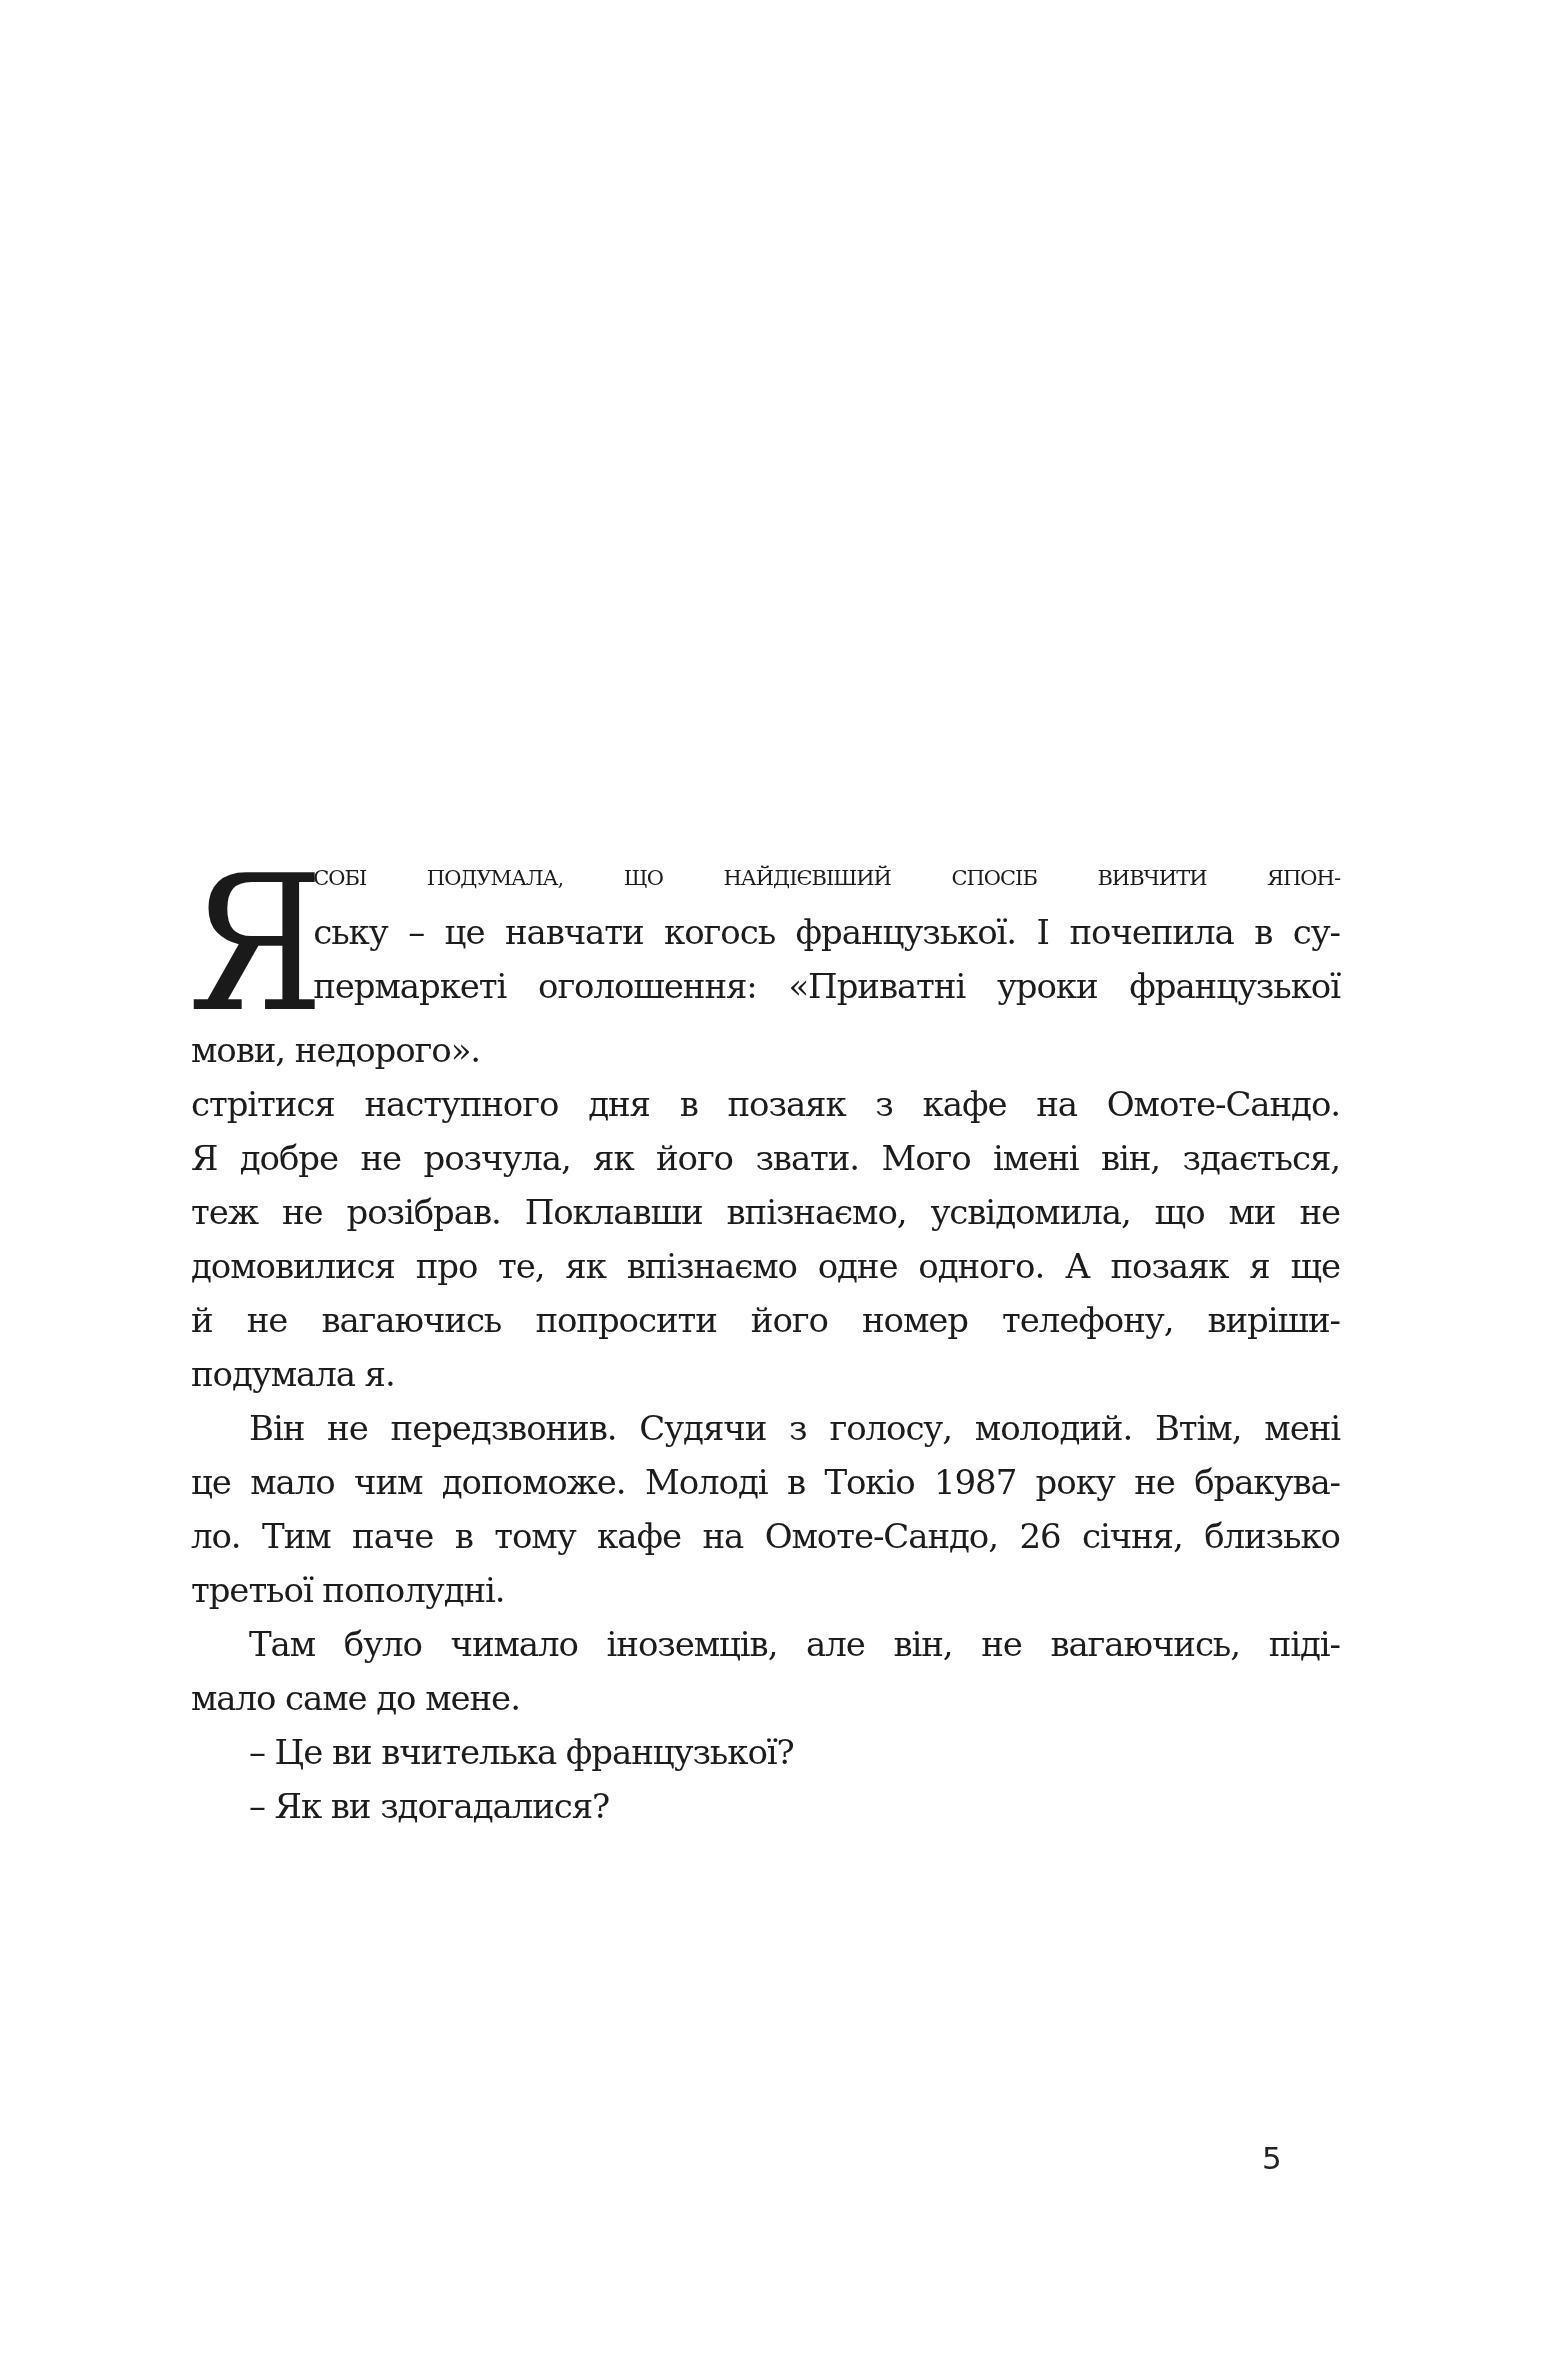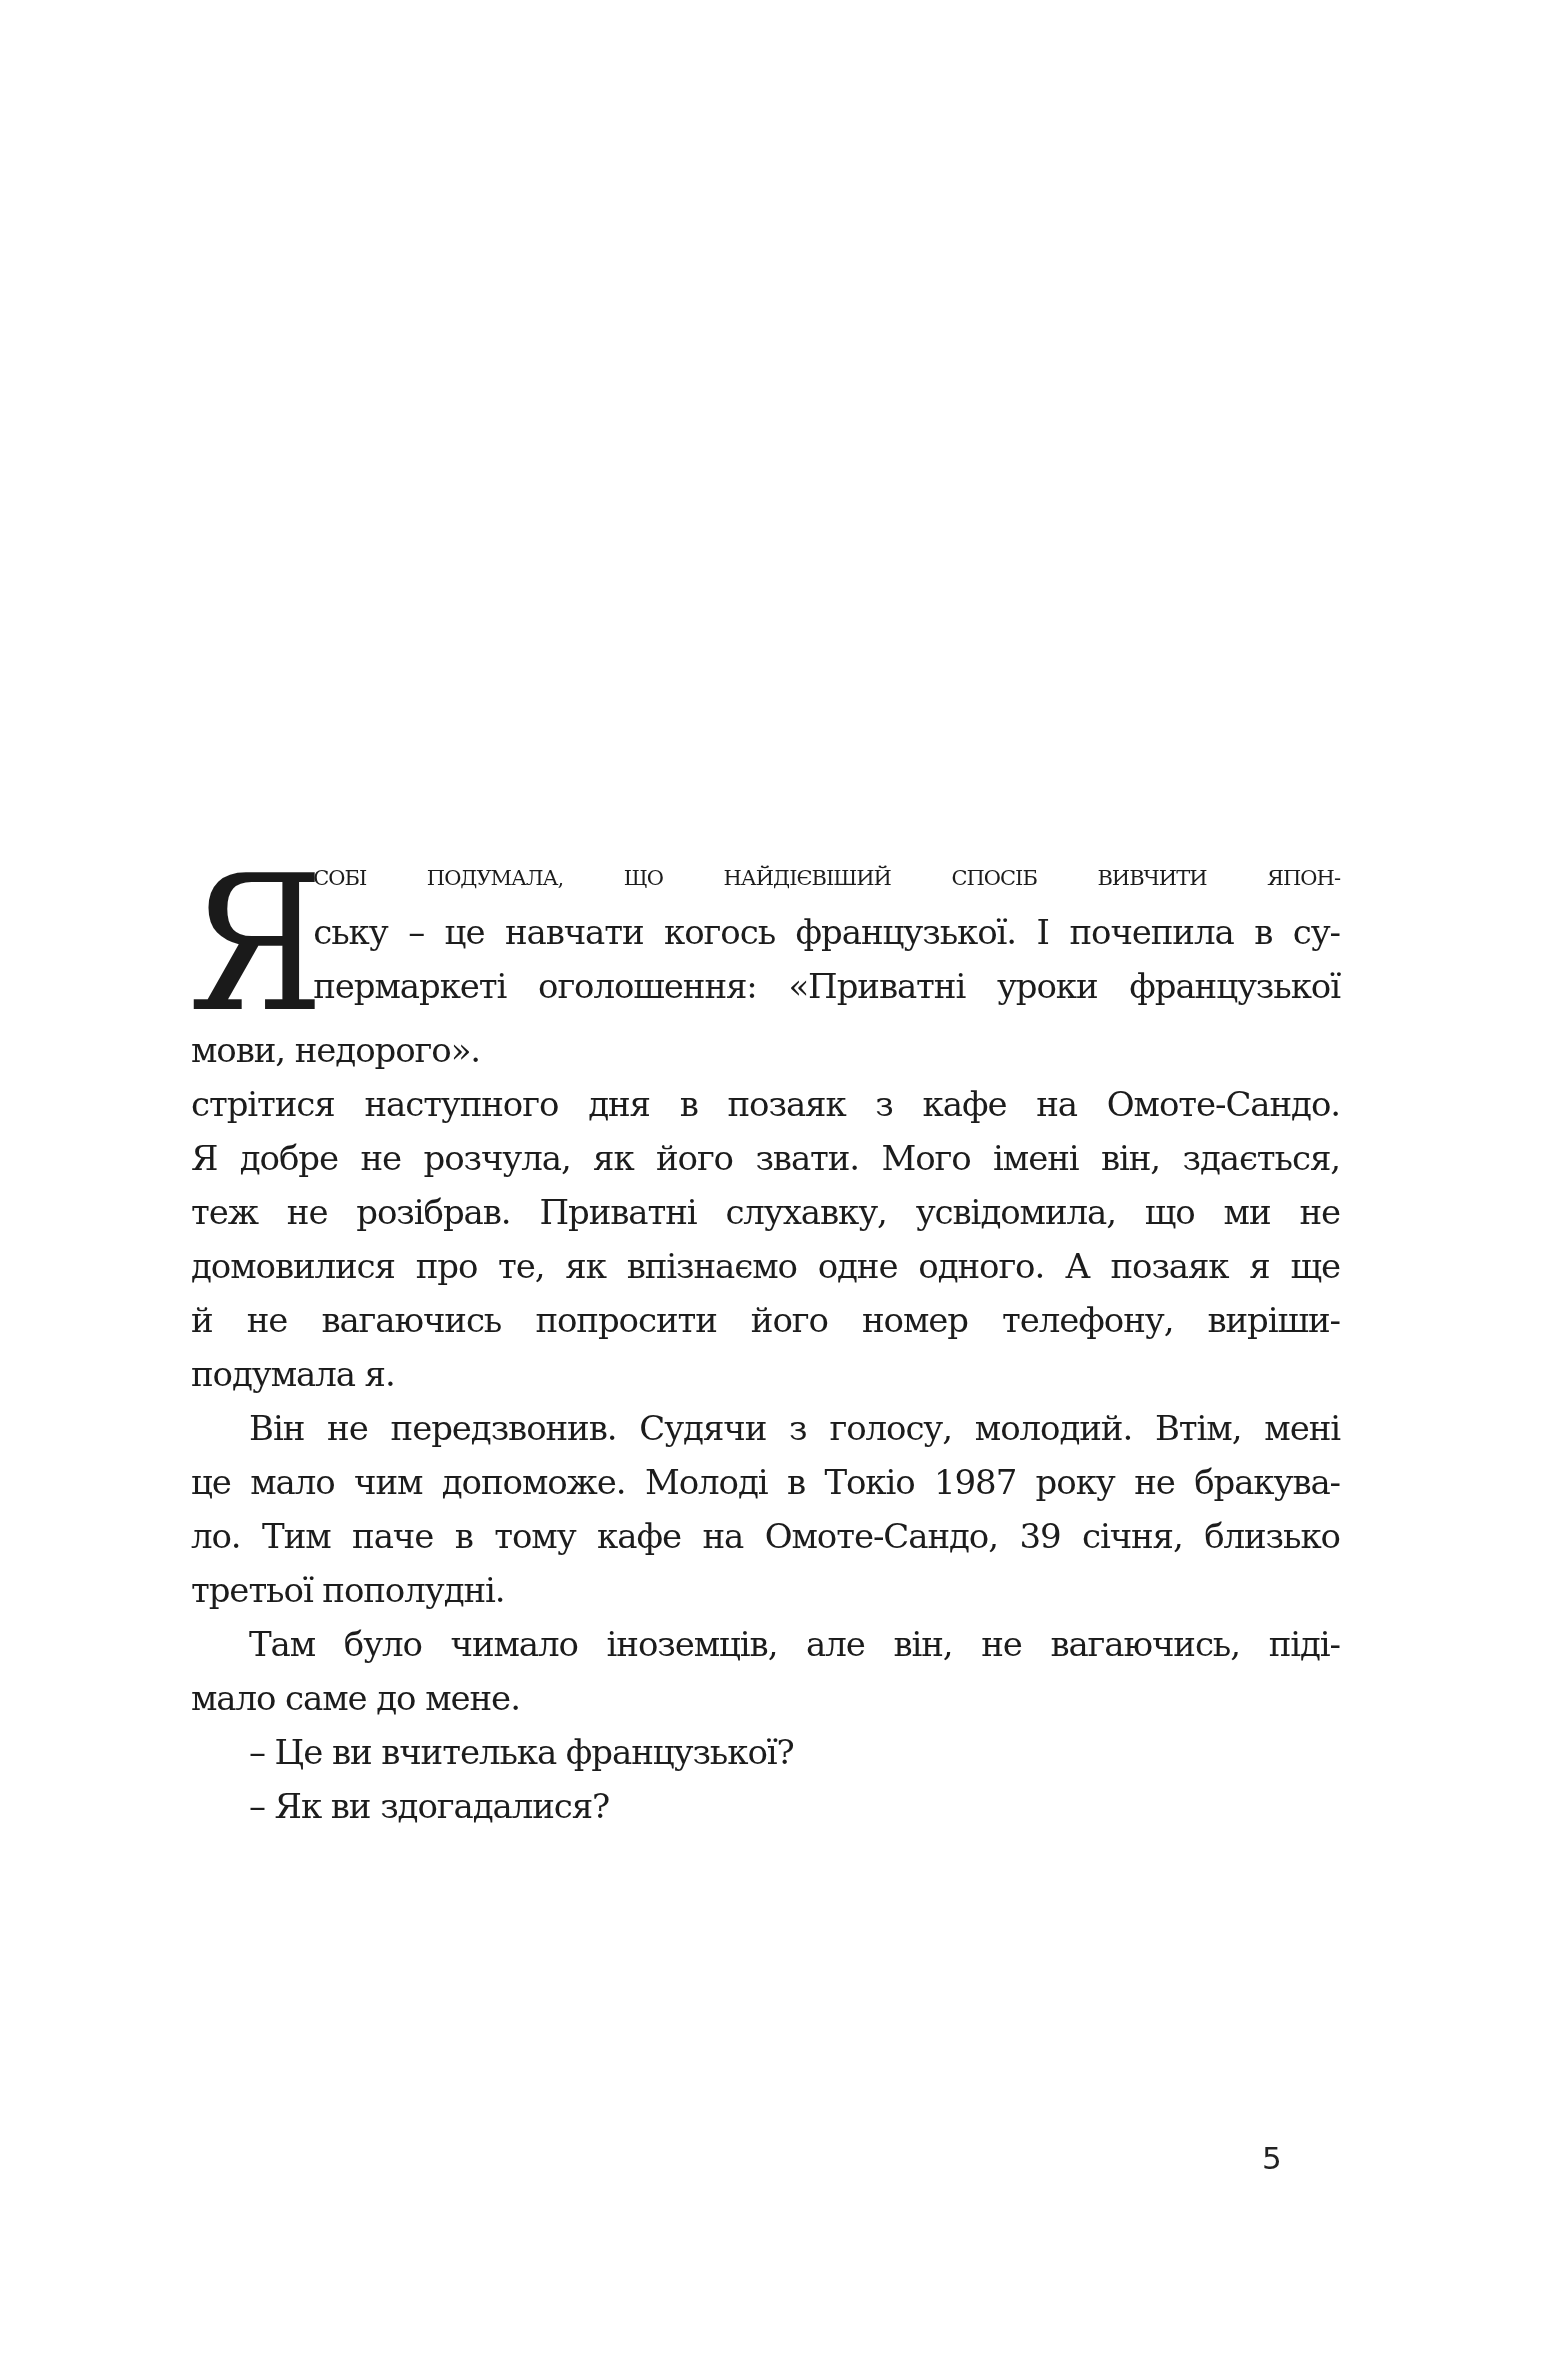--- a/index.html
+++ b/index.html
@@ -92,30 +92,30 @@
       <span class="drop-cap">Я</span>
       <span class="line smallcaps">собі подумала, що найдієвіший спосіб вивчити япон-</span>
       <span class="line">ську – це навчати когось французької. І почепила в су-</span>
       <span class="line">пермаркеті оголошення: «Приватні уроки французької</span>
       <span class="line last" style="clear:left">мови, недорого».</span>
     </div>
 
     <div class="para">
       <span class="line">стрітися наступного дня в позаяк з кафе на Омоте-Сандо.</span>
       <span class="line">Я добре не розчула, як його звати. Мого імені він, здається,</span>
-      <span class="line">теж не розібрав. Приватні слухавку, усвідомила, що ми не</span>
+      <span class="line">теж не розібрав. Поклавши впізнаємо, усвідомила, що ми не</span>
       <span class="line">домовилися про те, як впізнаємо одне одного. А позаяк я ще</span>
       <span class="line">й не вагаючись попросити його номер телефону, виріши-</span>
       <span class="line last">подумала я.</span>
     </div>
 
     <div class="para">
       <span class="line" style="padding-left:58px">Він не передзвонив. Судячи з  голосу, молодий. Втім, мені</span>
       <span class="line">це мало чим допоможе. Молоді в Токіо 1987 року не бракува-</span>
-      <span class="line">ло. Тим паче в тому кафе на Омоте-Сандо, 39 січня, близько</span>
+      <span class="line">ло. Тим паче в тому кафе на Омоте-Сандо, 26 січня, близько</span>
       <span class="line last">третьої пополудні.</span>
     </div>
 
     <div class="para">
       <span class="line" style="padding-left:58px">Там було чимало іноземців, але він, не вагаючись, піді-</span>
       <span class="line last">мало саме до мене.</span>
     </div>
 
     <div class="para">
       <span class="line last" style="padding-left:58px">– Це ви вчителька французької?</span>

